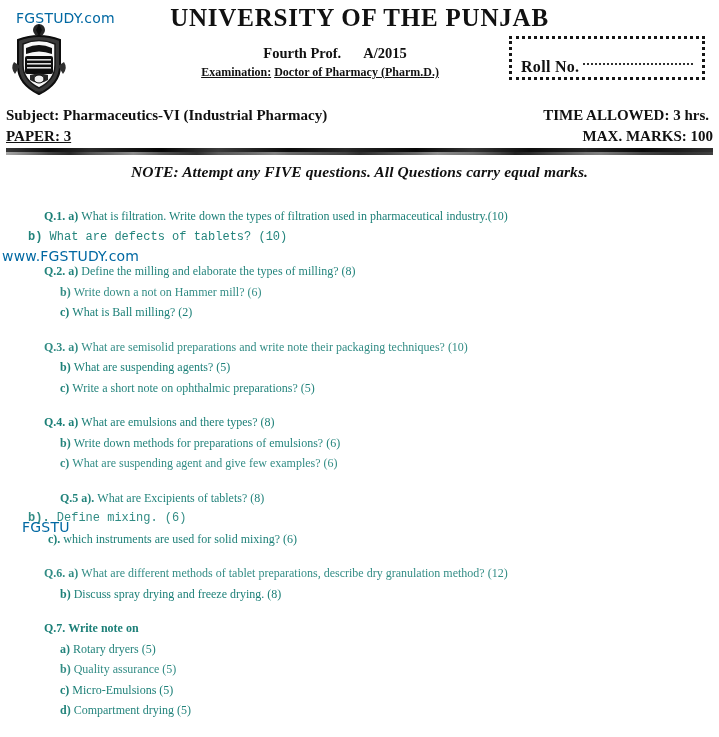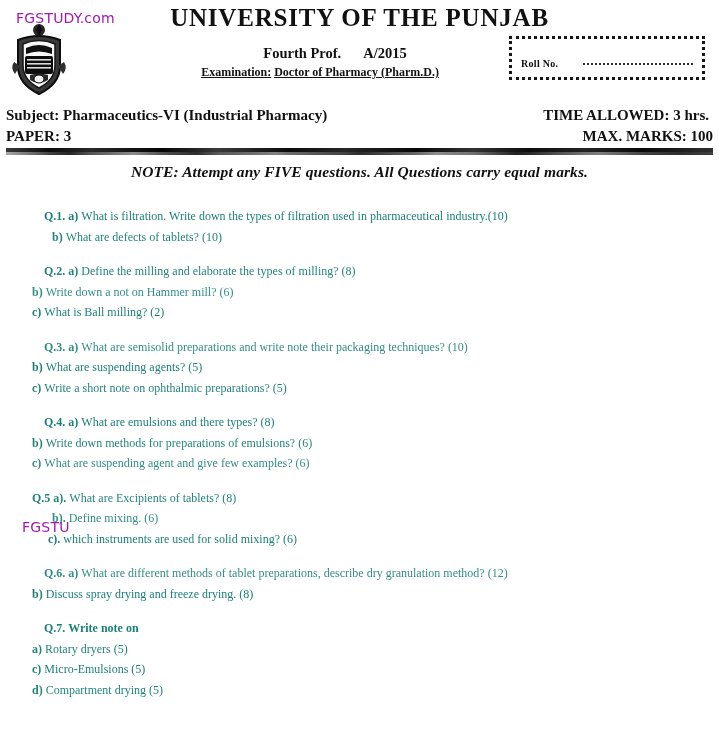--- a/index.html
+++ b/index.html
@@ -70,21 +70,21 @@
     top: 36px;
     width: 196px;
     height: 44px;
     border: 3px dotted #1a1a1a;
     box-sizing: border-box;
   }
   .roll-label {
     position: absolute;
     left: 521px;
     top: 58px;
-    font-size: 10px;
+    font-size: 16px;
     font-weight: bold;
     letter-spacing: 0.3px;
   }
   .roll-dots {
     position: absolute;
     left: 583px;
     top: 62px;
     width: 110px;
     border-bottom: 2px dotted #333;
     height: 1px;
@@ -96,20 +96,21 @@
     top: 107px;
     font-size: 15px;
     font-weight: bold;
   }
   .paper-line {
     position: absolute;
     left: 6px;
     top: 128px;
     font-size: 15px;
     font-weight: bold;
+    text-decoration: underline;
   }
   .time-line {
     position: absolute;
     right: 10px;
     top: 107px;
     font-size: 15px;
     font-weight: bold;
     text-align: right;
   }
   .marks-line {
@@ -170,35 +171,35 @@
   }
   .qblock { margin-bottom: 14px; }
   .qline {
     font-size: 12px;
     line-height: 20.5px;
     white-space: nowrap;
     color: #0f766e;
   }
   .qline .lbl { font-weight: bold; }
   .ind-0 { padding-left: 44px; }
-  .ind-1 { padding-left: 32px; }
+  .ind-1 { padding-left: 60px; }
   .ind-2 { padding-left: 48px; }
-  .ind-3 { padding-left: 52px; }
+  .ind-3 { padding-left: 28px; font-family: Liberation Mono, monospace; }
 
   
   .f1 { opacity: .93; }
   .f2 { opacity: .84; }
   .f3 { opacity: .9; }
 
   
   .wm {
     position: absolute;
     font-family: "DejaVu Sans", sans-serif;
     font-size: 14px;
-    color: #a21caf;
+    color: #0369a1;
     white-space: nowrap;
     letter-spacing: 0.2px;
   }
   .wm-top  { left: 16px; top: 10px; }
   .wm-mid  { left: 2px;  top: 248px; }
   .wm-low  { left: 22px; top: 519px; }
 </style>
 </head>
 <body>
 
@@ -272,21 +273,23 @@
         <div class="qline ind-3 f2"><span class="lbl">b). </span><span>Define mixing. (6)</span></div>
         <div class="qline ind-2 f1"><span class="lbl">c). </span><span>which instruments are used for solid mixing? (6)</span></div>
       </div>
       <div class="qblock">
         <div class="qline ind-0 f2"><span class="lbl">Q.6. a) </span><span>What are different methods of tablet preparations, describe dry granulation method? (12)</span></div>
         <div class="qline ind-1 f1"><span class="lbl">b) </span><span>Discuss spray drying and freeze drying. (8)</span></div>
       </div>
       <div class="qblock">
         <div class="qline ind-0 f1"><span class="lbl">Q.7. </span><span style="font-weight: bold;">Write note on</span></div>
         <div class="qline ind-1 f3"><span class="lbl">a) </span><span>Rotary dryers (5)</span></div>
+        <div class="qline ind-1 f2"><span class="lbl">b) </span><span>Quality assurance (5)</span></div>
         <div class="qline ind-1 f1"><span class="lbl">c) </span><span>Micro-Emulsions (5)</span></div>
         <div class="qline ind-1 f3"><span class="lbl">d) </span><span>Compartment drying (5)</span></div>
       </div>
     </div>
 
   <div class="wm wm-top">FGSTUDY.com</div>
+  <div class="wm wm-mid">www.FGSTUDY.com</div>
   <div class="wm wm-low">FGSTU</div>
 
 </div>
 
 </body></html>

